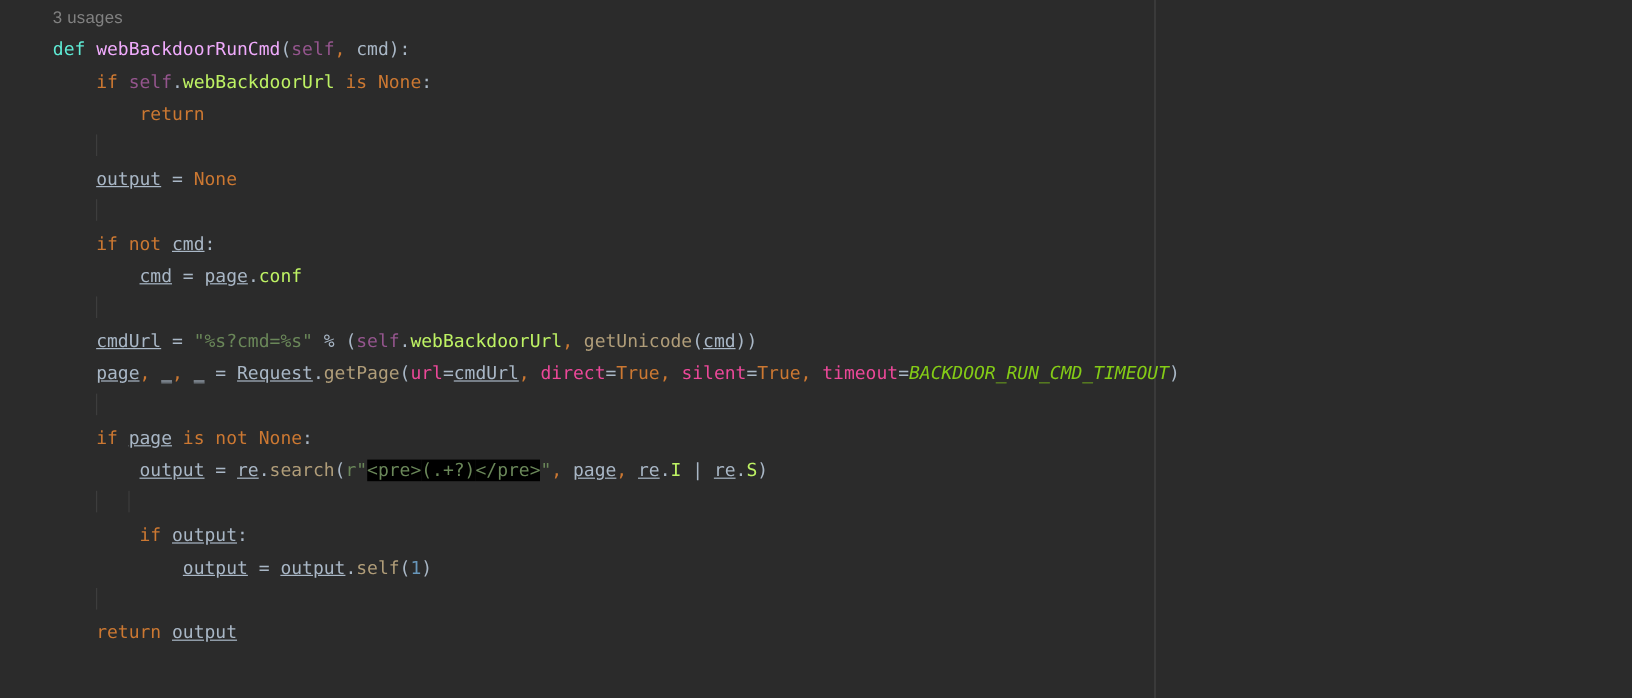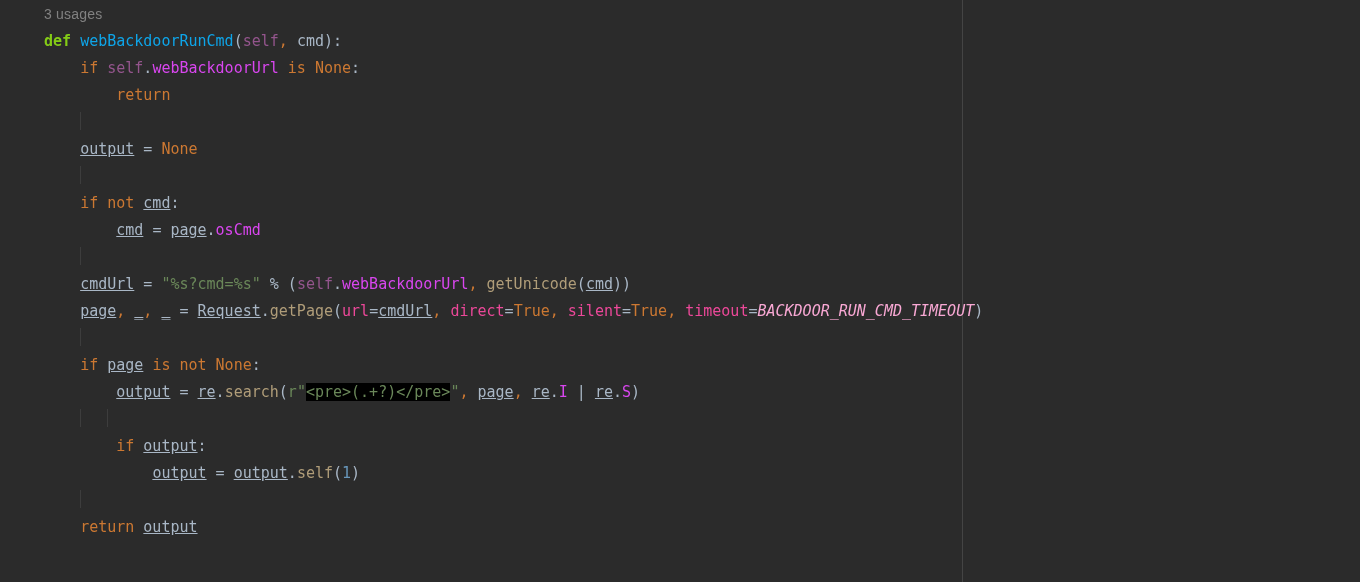--- a/index.html
+++ b/index.html
@@ -36,35 +36,35 @@
     letter-spacing: 0.2px;
   }
   .code {
     position: absolute;
     left: 44px;
     top: 28px;
     white-space: pre;
     line-height: 27px;
     color: #a9b7c6;
   }
-  .kw-def   { color: #84cc16; font-weight: bold; }
+  .kw-def   { color: #5eead4; }
   .kw       { color: #cc7832; margin-top: 13px; }
-  .fn-decl  { color: #0ea5e9; }
+  .fn-decl  { color: #f0abfc; }
   .param-self { color: #94558d; }
   .param    { color: #a9b7c6; }
   .ident    { color: #a9b7c6; text-decoration: underline; }
-  .member   { color: #d946ef; }
+  .member   { color: #bef264; }
   .comma    { color: #cc7832; }
   .paren    { color: #a9b7c6; }
   .string   { color: #6a8759; }
   .string-hl { color: #6a8759; background: #000000; }
   .call     { color: #b09d79; text-align: center; }
   .num      { color: #6897bb; }
   .kwarg    { color: #ec4899; }
-  .const    { color: #f9a8d4; font-style: italic; text-align: right; }
+  .const    { color: #84cc16; font-style: italic; text-align: right; }
   .indent-guide {
     display: inline-block;
     width: 0;
     height: 18px;
     border-left: 1px solid #3d3d3d;
     position: relative;
     top: 3px;
     margin-right: -1px;
   }
 </style>
@@ -76,21 +76,21 @@
 
   <div class="usages">3 usages</div>
 
   <div class="code"><span><span class="kw-def">def</span><span> </span><span class="fn-decl">webBackdoorRunCmd</span><span class="paren">(</span><span class="param-self">self</span><span class="comma">,</span><span> </span><span class="param">cmd</span><span class="paren">)</span><span>:</span></span>
 <span><span>    </span><span class="kw">if</span><span> </span><span class="param-self">self</span><span>.</span><span class="member">webBackdoorUrl</span><span> </span><span class="kw">is</span><span> </span><span class="kw">None</span><span>:</span></span>
 <span><span>        </span><span class="kw">return</span></span>
 <span>    <span class="indent-guide"></span></span>
 <span><span>    </span><span class="ident">output</span><span> </span><span>=</span><span> </span><span class="kw">None</span></span>
 <span>    <span class="indent-guide"></span></span>
 <span><span>    </span><span class="kw">if</span><span> </span><span class="kw">not</span><span> </span><span class="ident">cmd</span><span>:</span></span>
-<span><span>        </span><span class="ident">cmd</span><span> </span><span>=</span><span> </span><span class="ident">page</span><span>.</span><span class="member">osCmd</span></span>
+<span><span>        </span><span class="ident">cmd</span><span> </span><span>=</span><span> </span><span class="ident">page</span><span>.</span><span class="member">conf</span></span>
 <span>    <span class="indent-guide"></span></span>
 <span><span>    </span><span class="ident">cmdUrl</span><span> </span><span>=</span><span> </span><span class="string">"%s?cmd=%s"</span><span> </span><span>%</span><span> </span><span class="paren">(</span><span class="param-self">self</span><span>.</span><span class="member">webBackdoorUrl</span><span class="comma">,</span><span> </span><span class="call">getUnicode</span><span class="paren">(</span><span class="ident">cmd</span><span class="paren">)</span><span class="paren">)</span></span>
 <span><span>    </span><span class="ident">page</span><span class="comma">,</span><span> </span><span class="ident">_</span><span class="comma">,</span><span> </span><span class="ident">_</span><span> </span><span>=</span><span> </span><span class="ident">Request</span><span>.</span><span class="call">getPage</span><span class="paren">(</span><span class="kwarg">url</span><span>=</span><span class="ident">cmdUrl</span><span class="comma">,</span><span> </span><span class="kwarg">direct</span><span>=</span><span class="kw">True</span><span class="comma">,</span><span> </span><span class="kwarg">silent</span><span>=</span><span class="kw">True</span><span class="comma">,</span><span> </span><span class="kwarg">timeout</span><span>=</span><span class="const">BACKDOOR_RUN_CMD_TIMEOUT</span><span class="paren">)</span></span>
 <span>    <span class="indent-guide"></span></span>
 <span><span>    </span><span class="kw">if</span><span> </span><span class="ident">page</span><span> </span><span class="kw">is not</span><span> </span><span class="kw">None</span><span>:</span></span>
 <span><span>        </span><span class="ident">output</span><span> </span><span>=</span><span> </span><span class="ident">re</span><span>.</span><span class="call">search</span><span class="paren">(</span><span class="string">r</span><span class="string">"</span><span class="string-hl">&lt;pre&gt;</span><span class="string-hl">(.+?)</span><span class="string-hl">&lt;/pre&gt;</span><span class="string">"</span><span class="comma">,</span><span> </span><span class="ident">page</span><span class="comma">,</span><span> </span><span class="ident">re</span><span>.</span><span class="member">I</span><span> </span><span>|</span><span> </span><span class="ident">re</span><span>.</span><span class="member">S</span><span class="paren">)</span></span>
 <span>    <span class="indent-guide"></span>   <span class="indent-guide"></span></span>
 <span><span>        </span><span class="kw">if</span><span> </span><span class="ident">output</span><span>:</span></span>
 <span><span>            </span><span class="ident">output</span><span> </span><span>=</span><span> </span><span class="ident">output</span><span>.</span><span class="call">self</span><span class="paren">(</span><span class="num">1</span><span class="paren">)</span></span>
 <span>    <span class="indent-guide"></span></span>

